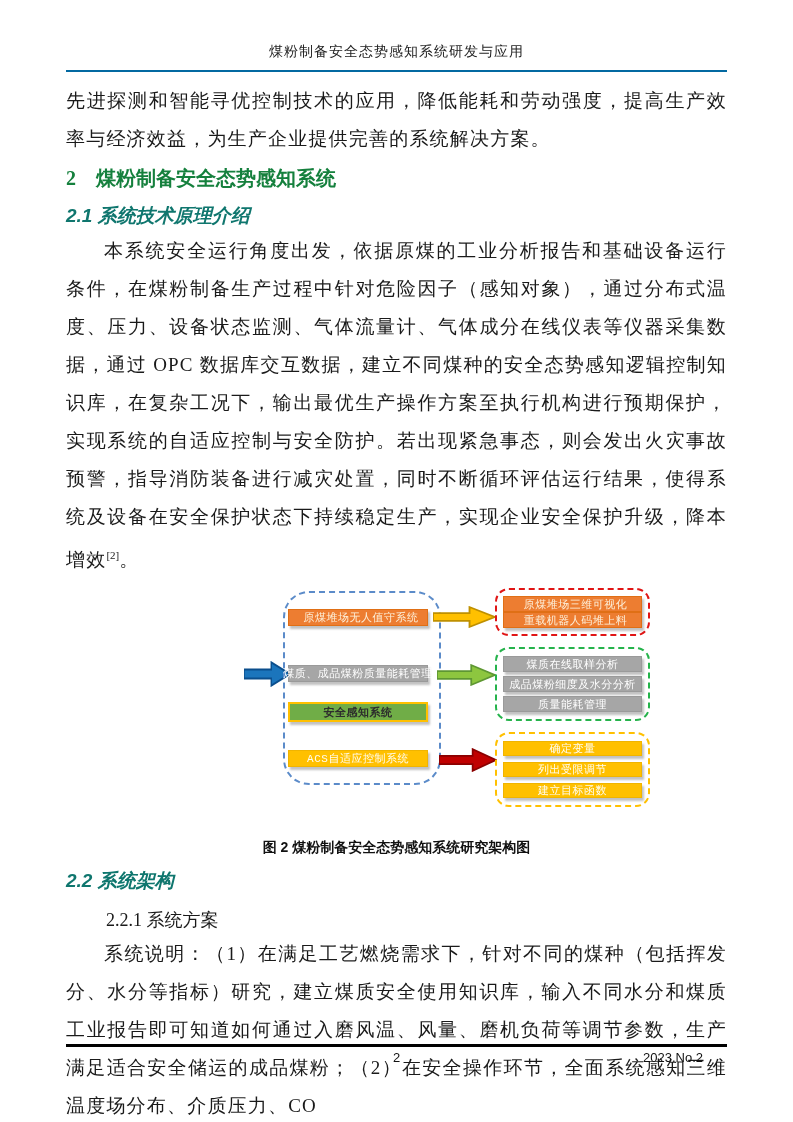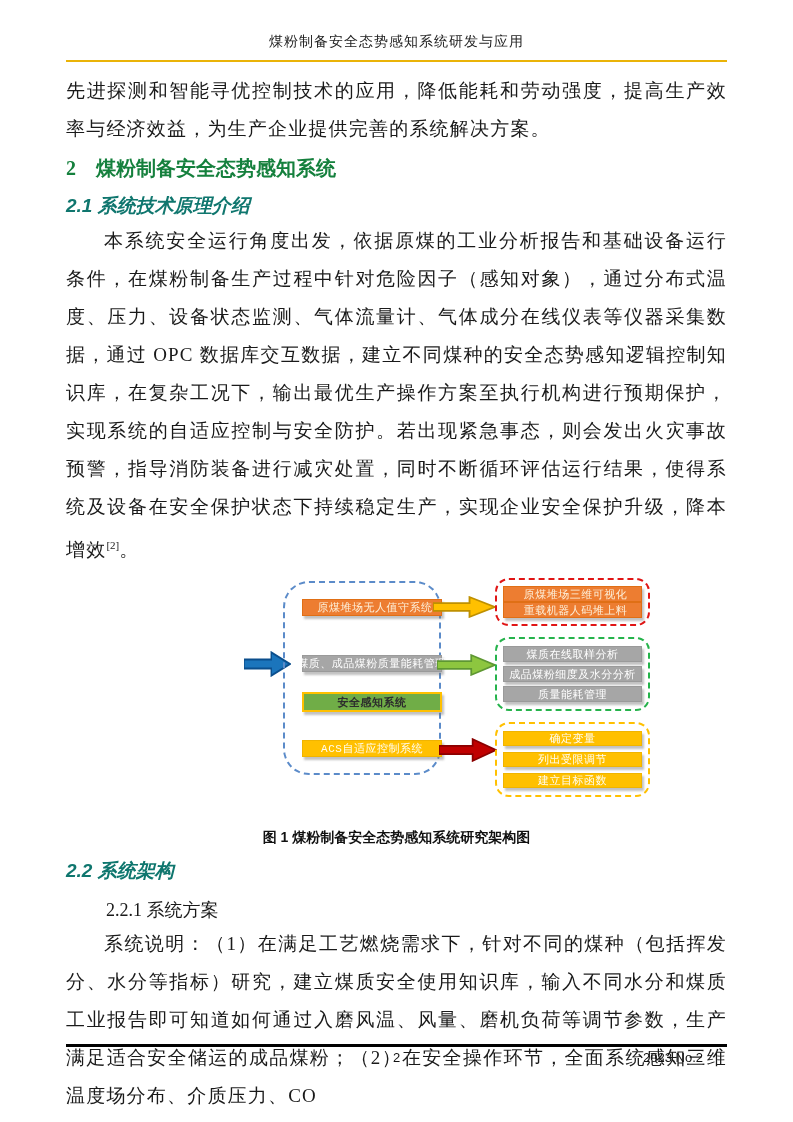--- a/index.html
+++ b/index.html
@@ -10,22 +10,22 @@
     background:#ffffff;
     font-family:"Liberation Serif","DejaVu Serif",serif;
     color:#1a1a1a;
     overflow:hidden;
     box-sizing:border-box;
   }
 
   
   .header{
     margin:0 66px;
-    padding-top:32px;padding-bottom:8px;
-    border-bottom:2px solid #eab308;
+    padding-top:42px;padding-bottom:8px;
+    border-bottom:2px solid #0369a1;
     text-align:center;
   }
   .header-title{font-size:14px;line-height:20px;letter-spacing:1px;color:#222;}
 
   
   .body-text{
     margin:0 66px;
     font-size:19px;line-height:38px;
     text-align:justify;
     letter-spacing:1.2px;
@@ -72,21 +72,21 @@
   .mid-dash{
     position:absolute;left:217px;top:12px;width:154px;height:190px;
     border:2px dashed #5b8bc9;border-radius:26px;
   }
   .mbox,.rbox{
     box-sizing:border-box;
     display:flex;align-items:center;justify-content:center;
     font-size:11px;letter-spacing:.5px;white-space:nowrap;
     box-shadow:1.5px 2.5px 2px rgba(120,120,120,.45);
   }
-  .mbox{position:absolute;left:236px;width:140px;height:17px;}
+  .mbox{position:absolute;left:222px;width:140px;height:17px;}
   .mb1{top:30px;}
   .mb2{top:86px;}
   .mb3{top:123px;height:20px;}
   .mb4{top:171px;}
   .box-orange{background:#ED7D31;border:1px solid #e06f15;color:#fdefd9;padding-left:6px;}
   .box-gray{background:#A6A6A6;border:1px solid #9a9a9a;color:#ffffff;}
   .box-green{background:#70AD47;border:2px solid #FFC000;color:#2d2d2d;font-weight:bold;}
   .box-yellow{background:#FFC000;border:1px solid #f0b400;color:#fffdf2;font-family:Liberation Mono, monospace;}
 
   .rgroup{
@@ -180,21 +180,21 @@
     </div>
 
     <div class="rgroup rg3">
       <div class="rbox box-yellow">确定变量</div>
       <div class="rbox box-yellow">列出受限调节</div>
       <div class="rbox box-yellow">建立目标函数</div>
     </div>
 
   </div>
 
-  <div class="caption">图 1 煤粉制备安全态势感知系统研究架构图</div>
+  <div class="caption">图 2 煤粉制备安全态势感知系统研究架构图</div>
 
   <div class="h-sub">2.2 系统架构</div>
 
   <div class="h-sub3">2.2.1 系统方案</div>
 
   <p class="body-text p3">系统说明：（1）在满足工艺燃烧需求下，针对不同的煤种（包括挥发分、水分等指标）研究，建立煤质安全使用知识库，输入不同水分和煤质工业报告即可知道如何通过入磨风温、风量、磨机负荷等调节参数，生产满足适合安全储运的成品煤粉；（2）在安全操作环节，全面系统感知三维温度场分布、介质压力、CO</p>
 
   <div class="footer">
     <div class="footer-row">
       <span class="page-num">2</span>

